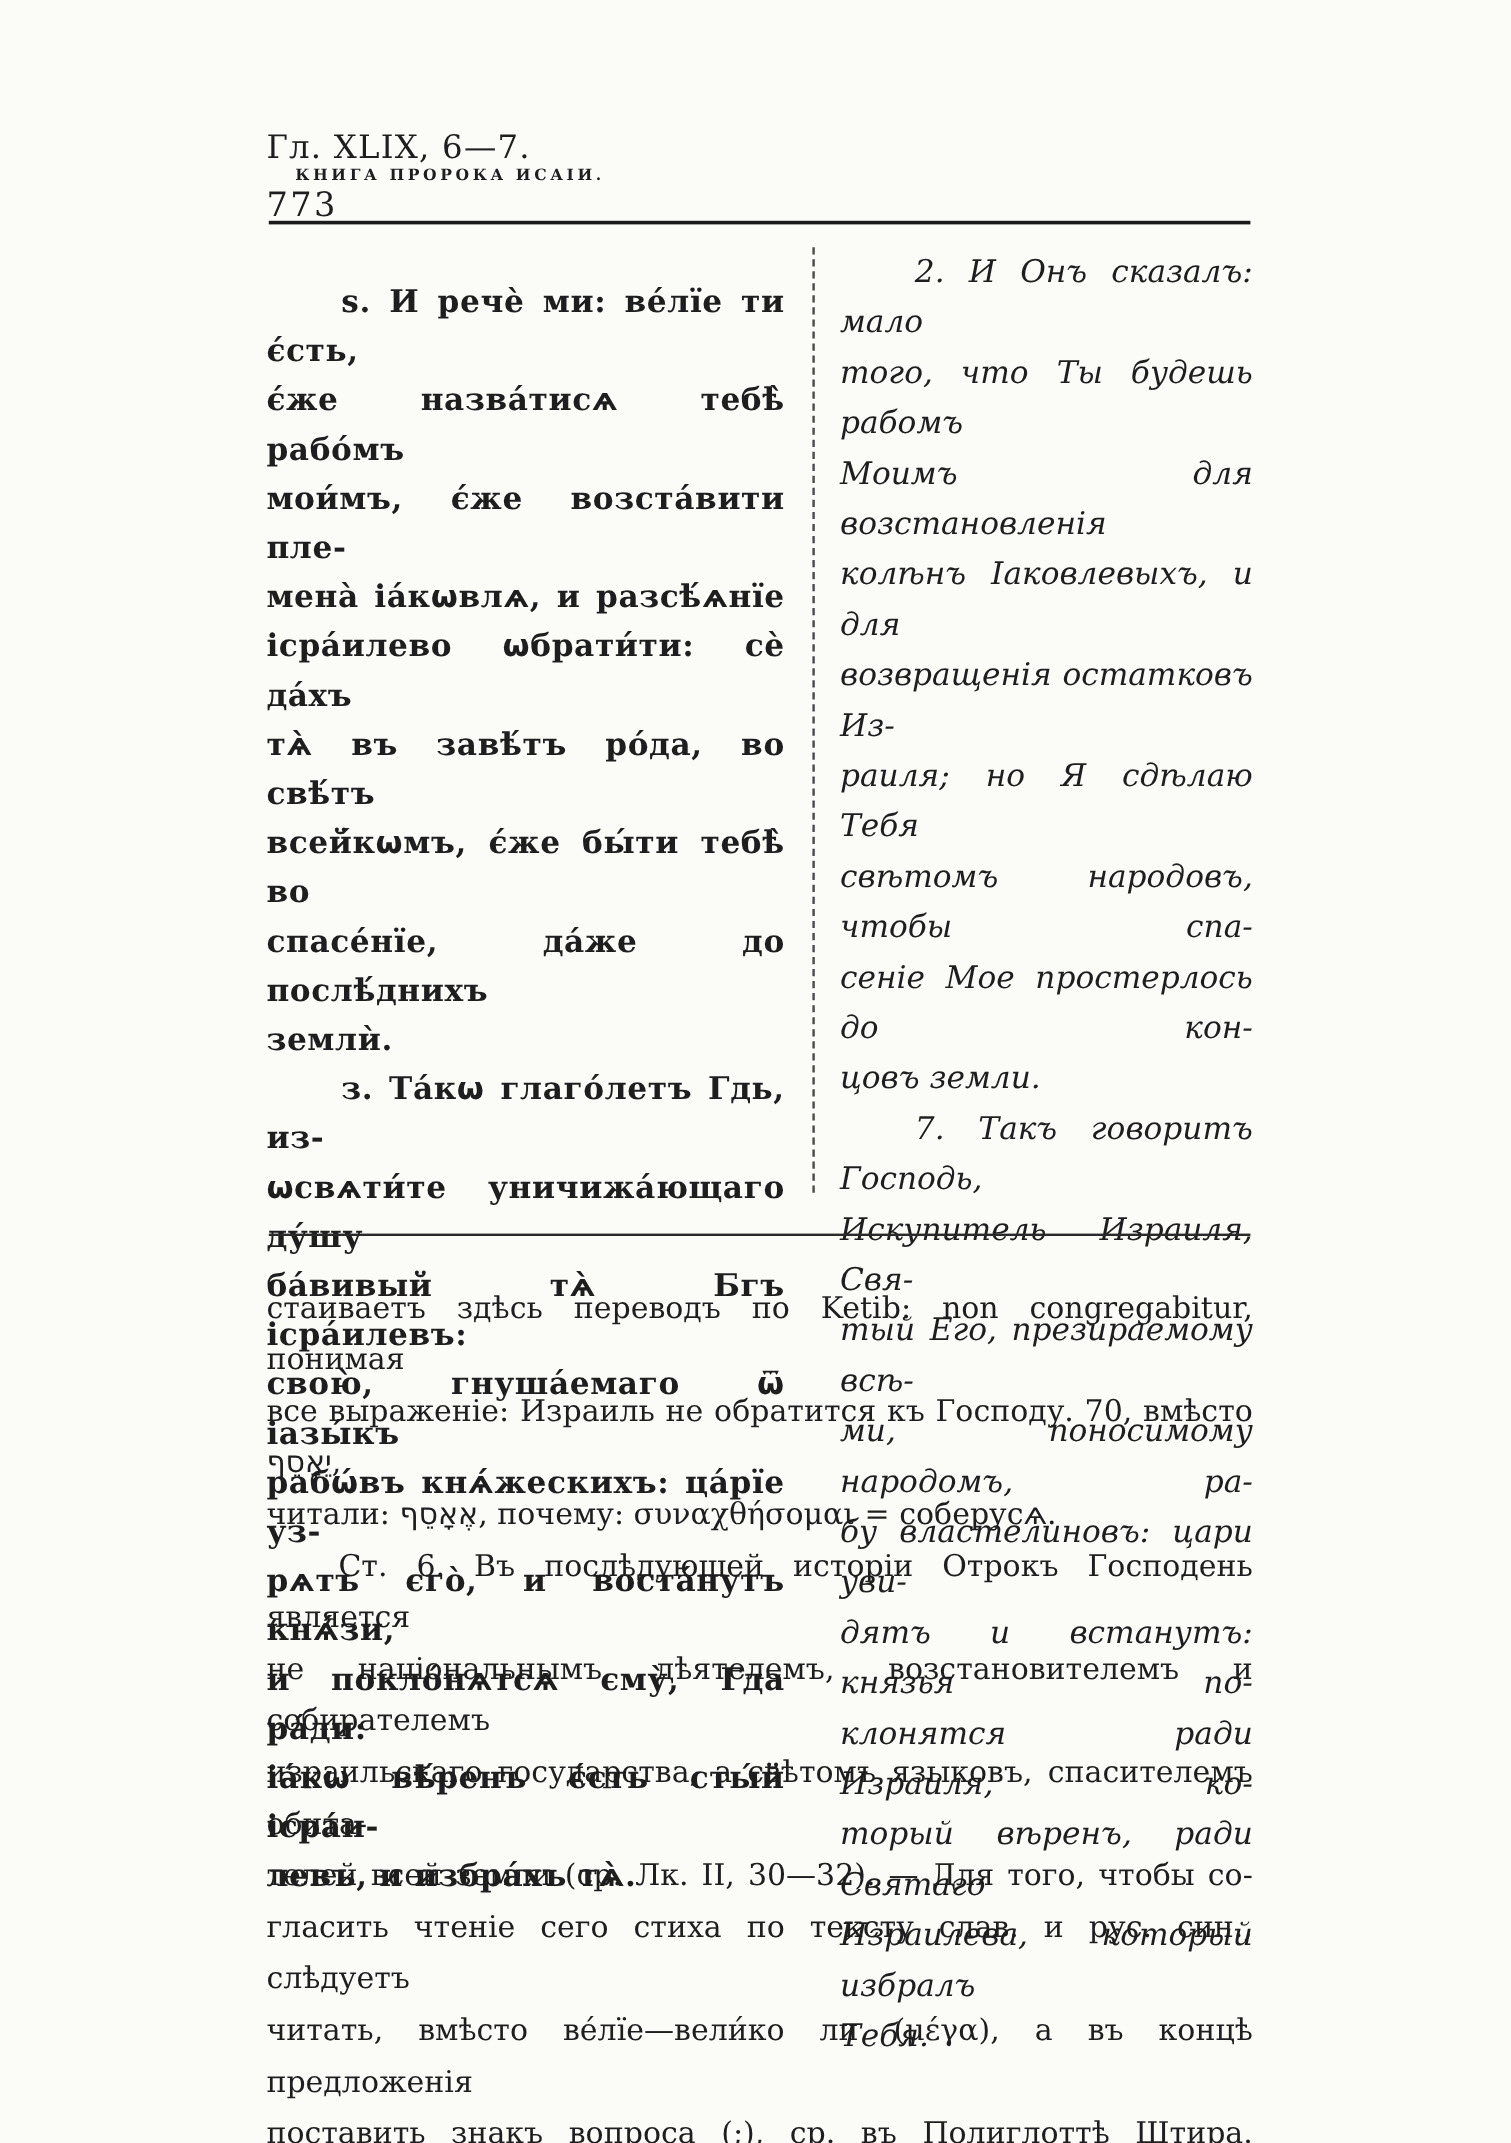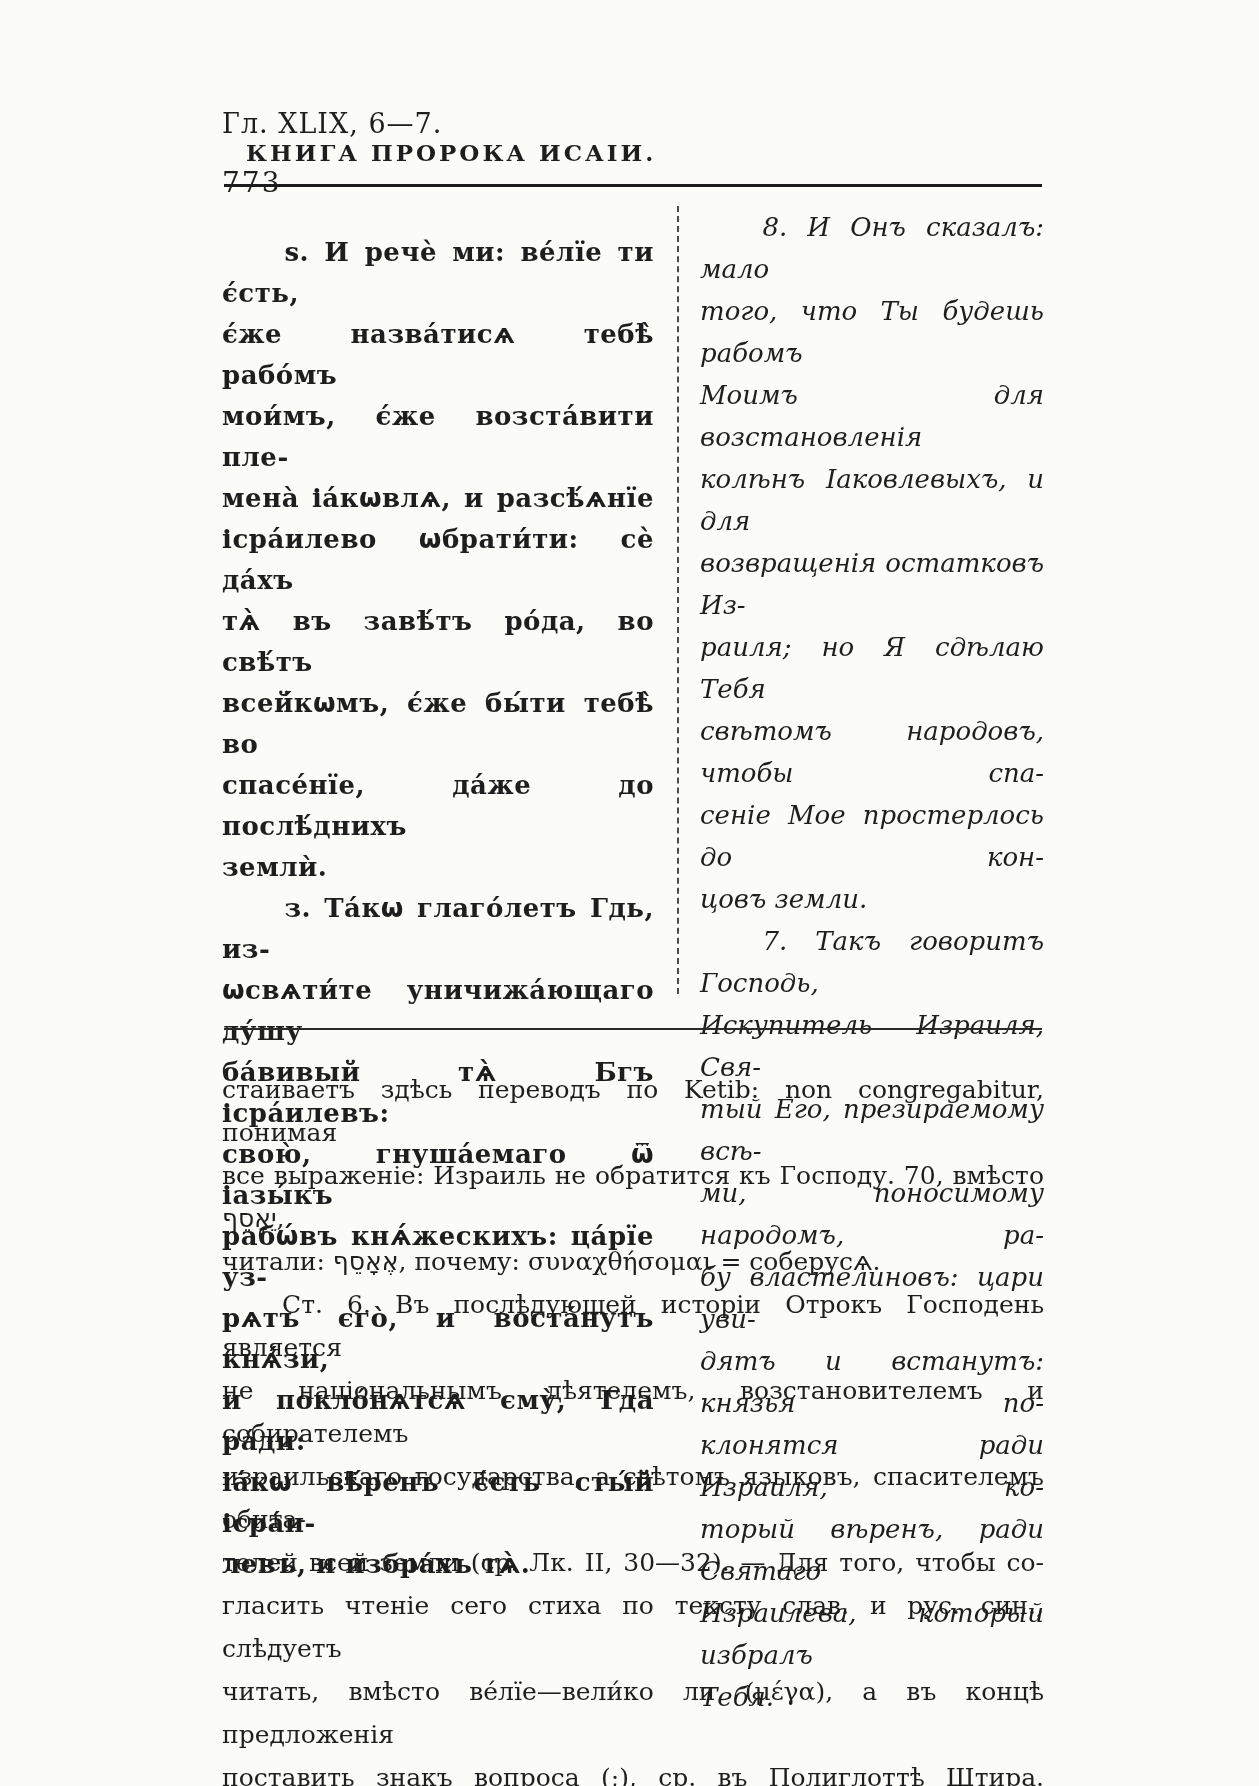--- a/index.html
+++ b/index.html
@@ -13,21 +13,21 @@
   }
   .page-header {
     position: absolute;
     top: 108px; left: 222px; width: 822px;
     display: flex; justify-content: center; align-items: baseline; flex-direction: column;
   }
   .chapter-heading {
     font-size: 27px; letter-spacing: 1px; white-space: nowrap;
   }
   .book-title {
-    font-size: 23px; font-weight: bold; letter-spacing: 3px;
+    font-size: 13px; font-weight: bold; letter-spacing: 3px;
     white-space: nowrap; transform: translateX(24px);
   }
   .page-number { font-size: 28px; letter-spacing: 2px; }
   .header-rule {
     position: absolute; top: 184px; left: 224px; width: 818px; height: 3px;
     background: #1b1b1b;
   }
   .scripture-columns {
     position: absolute; top: 196px; left: 222px; width: 822px; height: 810px;
   }
@@ -90,21 +90,21 @@
       <div class="line">ба́вивый тѧ̀ Бгъ ісра́илевъ:</div>
       <div class="line">свою̀, гнуша́емаго ѿ іазы́къ</div>
       <div class="line">рабѡ́въ кнѧ́жескихъ: ца́рїе уз-</div>
       <div class="line">рѧтъ єго̀, и воста́нутъ кнѧ́зи,</div>
       <div class="line">и покло́нѧтсѧ єму̀, Гда ра́ди:</div>
       <div class="line">іа́кѡ вѣ́ренъ є́сть сты́й ісра́и-</div>
       <div class="line end">левъ, и избра́хъ тѧ̀.</div>
     </div>
   <div class="column-divider"></div>
   <div class="russian-column">
-      <div class="line ind">8. И Онъ сказалъ: мало</div>
+      <div class="line ind">2. И Онъ сказалъ: мало</div>
       <div class="line">того, что Ты будешь рабомъ</div>
       <div class="line">Моимъ для возстановленія</div>
       <div class="line">колѣнъ Іаковлевыхъ, и для</div>
       <div class="line">возвращенія остатковъ Из-</div>
       <div class="line">раиля; но Я сдѣлаю Тебя</div>
       <div class="line">свѣтомъ народовъ, чтобы спа-</div>
       <div class="line">сеніе Мое простерлось до кон-</div>
       <div class="line end">цовъ земли.</div>
       <div class="line ind">7. Такъ говоритъ Господь,</div>
       <div class="line">Искупитель Израиля, Свя-</div>

